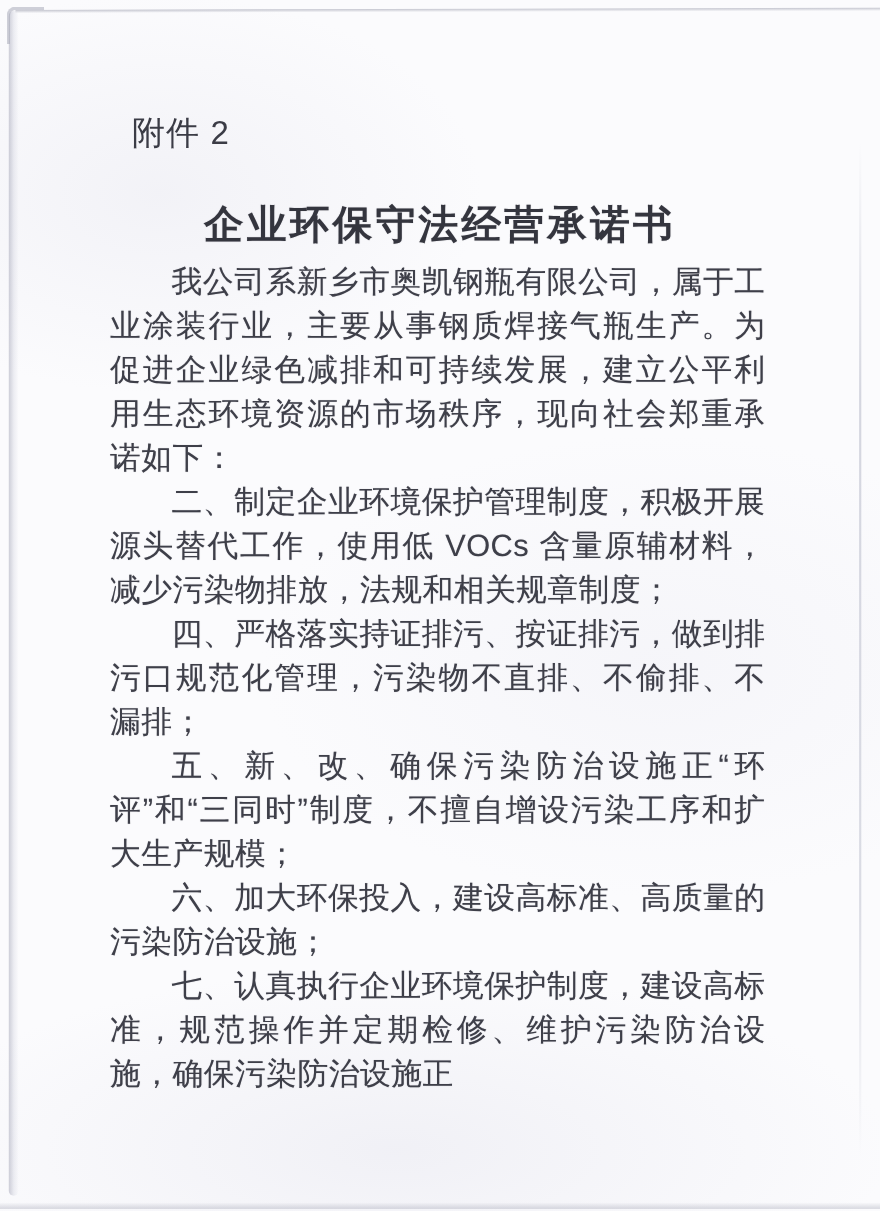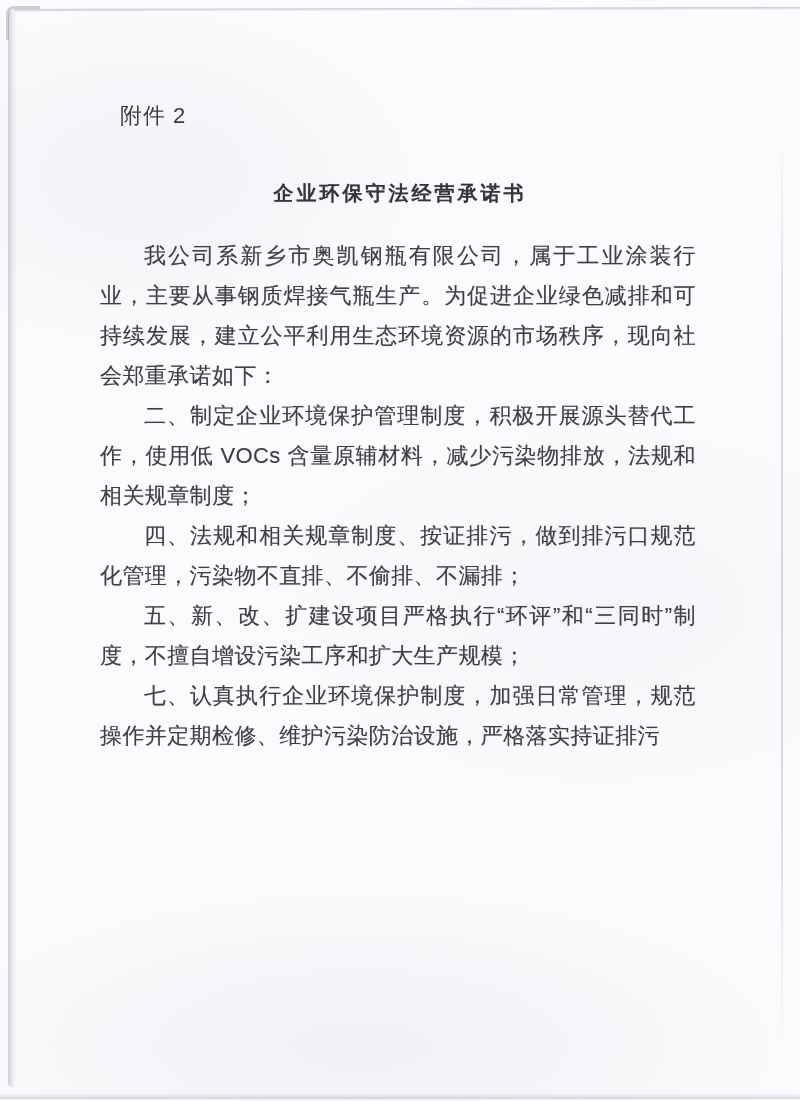--- a/index.html
+++ b/index.html
@@ -49,40 +49,40 @@
     position: absolute; top: 130px; bottom: 50px; right: 17px; width: 2px;
     background: linear-gradient(to bottom, rgba(200,202,214,0), rgba(200,202,214,0.75) 25%, rgba(205,207,218,0.7) 75%, rgba(200,202,214,0));
   }
 
   
   .doc-text { color: #3e3f49; }
 
   .attachment-label {
     position: absolute;
     top: 101px; left: 120px;
-    font-size: 22px;
+    font-size: 30px;
     letter-spacing: 1px;
     color: #3b3c46;
   }
 
   .doc-title {
     position: absolute;
     top: 180px; left: 100px; width: 600px;
     text-align: center;
-    font-size: 20px;
+    font-size: 36px;
     font-weight: bold;
     letter-spacing: 3px;
     color: #34353e;
     text-shadow: 0 0 1px rgba(52,53,62,0.35);
   }
 
   .doc-body {
     position: absolute;
     top: 236px; left: 100px; width: 596px;
-    font-size: 22px;
+    font-size: 28px;
     line-height: 40px;
     letter-spacing: 0.4px;
     text-align: justify;
     color: #3e3f49;
     text-shadow: 0 0 0.8px rgba(62,63,73,0.4);
   }
 
   .doc-body p {
     text-indent: 2em;
   }
@@ -98,18 +98,19 @@
   <div class="edge-bottom"></div>
   <div class="fold-right"></div>
 
   <div class="attachment-label doc-text">附件 2</div>
 
   <h1 class="doc-title">企业环保守法经营承诺书</h1>
 
   <div class="doc-body">
     <p>我公司系新乡市奥凯钢瓶有限公司，属于工业涂装行业，主要从事钢质焊接气瓶生产。为促进企业绿色减排和可持续发展，建立公平利用生态环境资源的市场秩序，现向社会郑重承诺如下：</p>
     <p>二、制定企业环境保护管理制度，积极开展源头替代工作，使用低 VOCs 含量原辅材料，减少污染物排放，法规和相关规章制度；</p>
-    <p>四、法规和相关规章制度、按证排污，做到排污口规范化管理，污染物不直排、不偷排、不漏排；</p>
-    <p>五、新、改、扩建设项目严格执行“环评”和“三同时”制度，不擅自增设污染工序和扩大生产规模；</p>
-    <p>七、认真执行企业环境保护制度，加强日常管理，规范操作并定期检修、维护污染防治设施，严格落实持证排污</p>
+    <p>四、严格落实持证排污、按证排污，做到排污口规范化管理，污染物不直排、不偷排、不漏排；</p>
+    <p>五、新、改、确保污染防治设施正“环评”和“三同时”制度，不擅自增设污染工序和扩大生产规模；</p>
+    <p>六、加大环保投入，建设高标准、高质量的污染防治设施；</p>
+    <p>七、认真执行企业环境保护制度，建设高标准，规范操作并定期检修、维护污染防治设施，确保污染防治设施正</p>
   </div>
 
 </div>
 
 </body></html>

